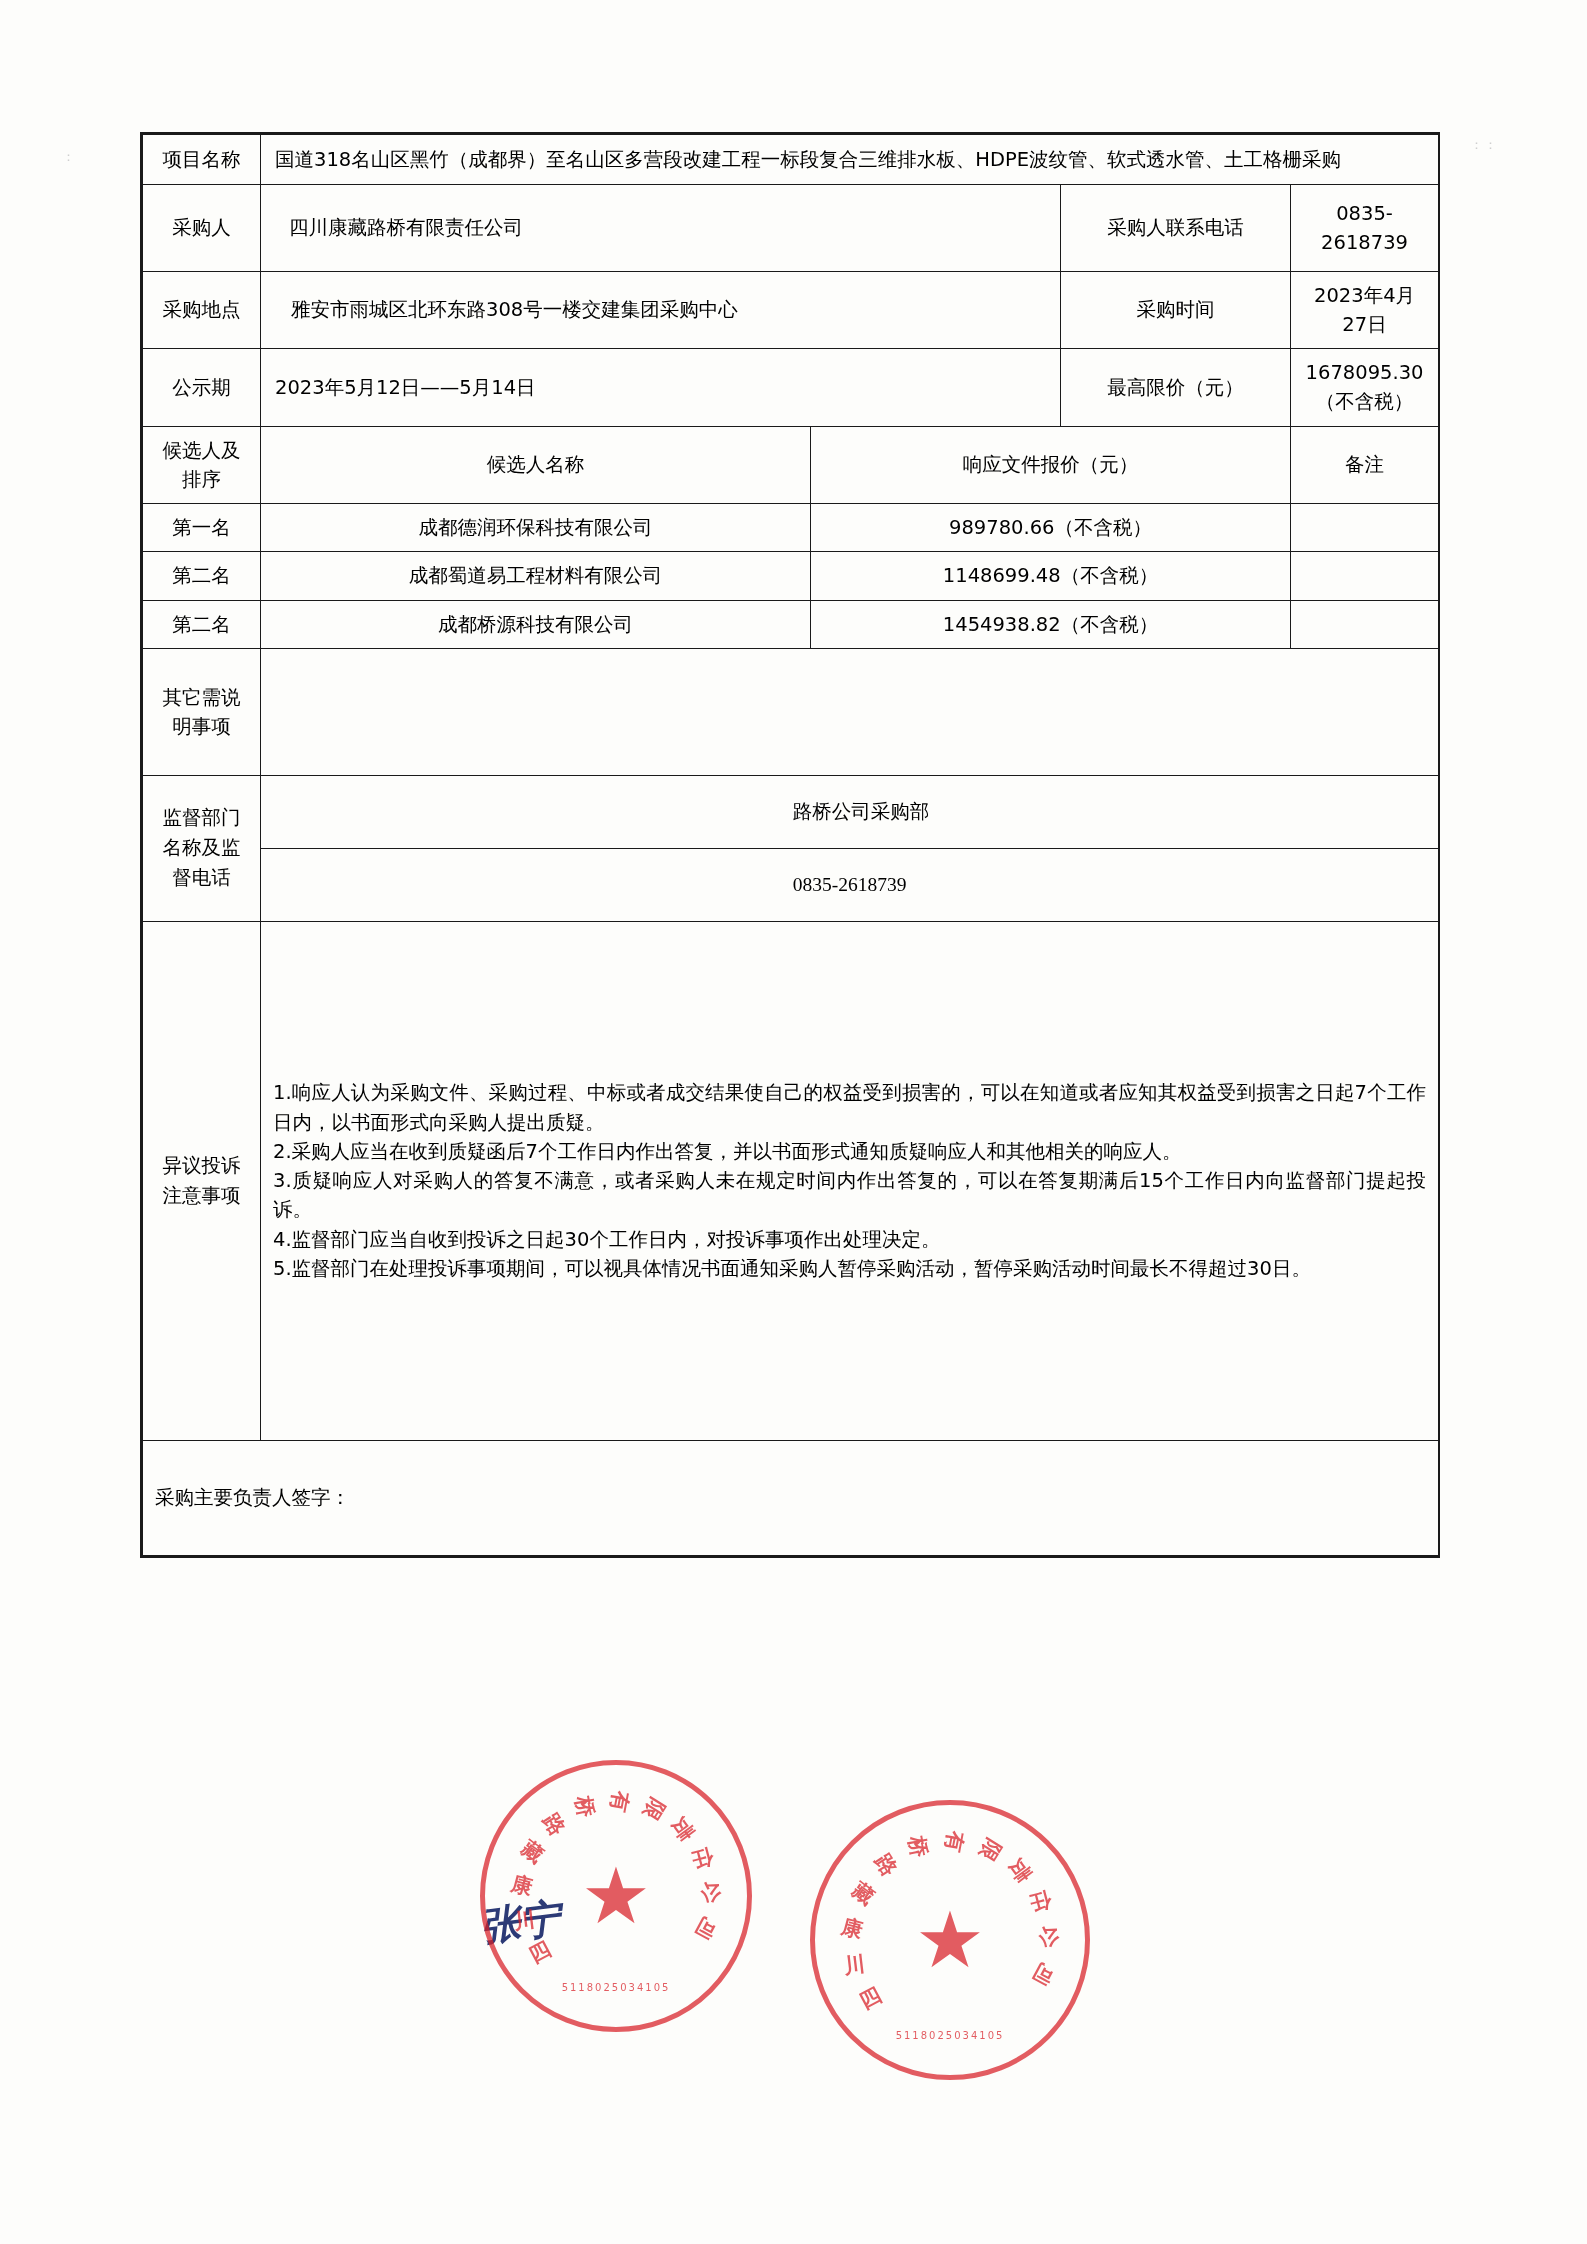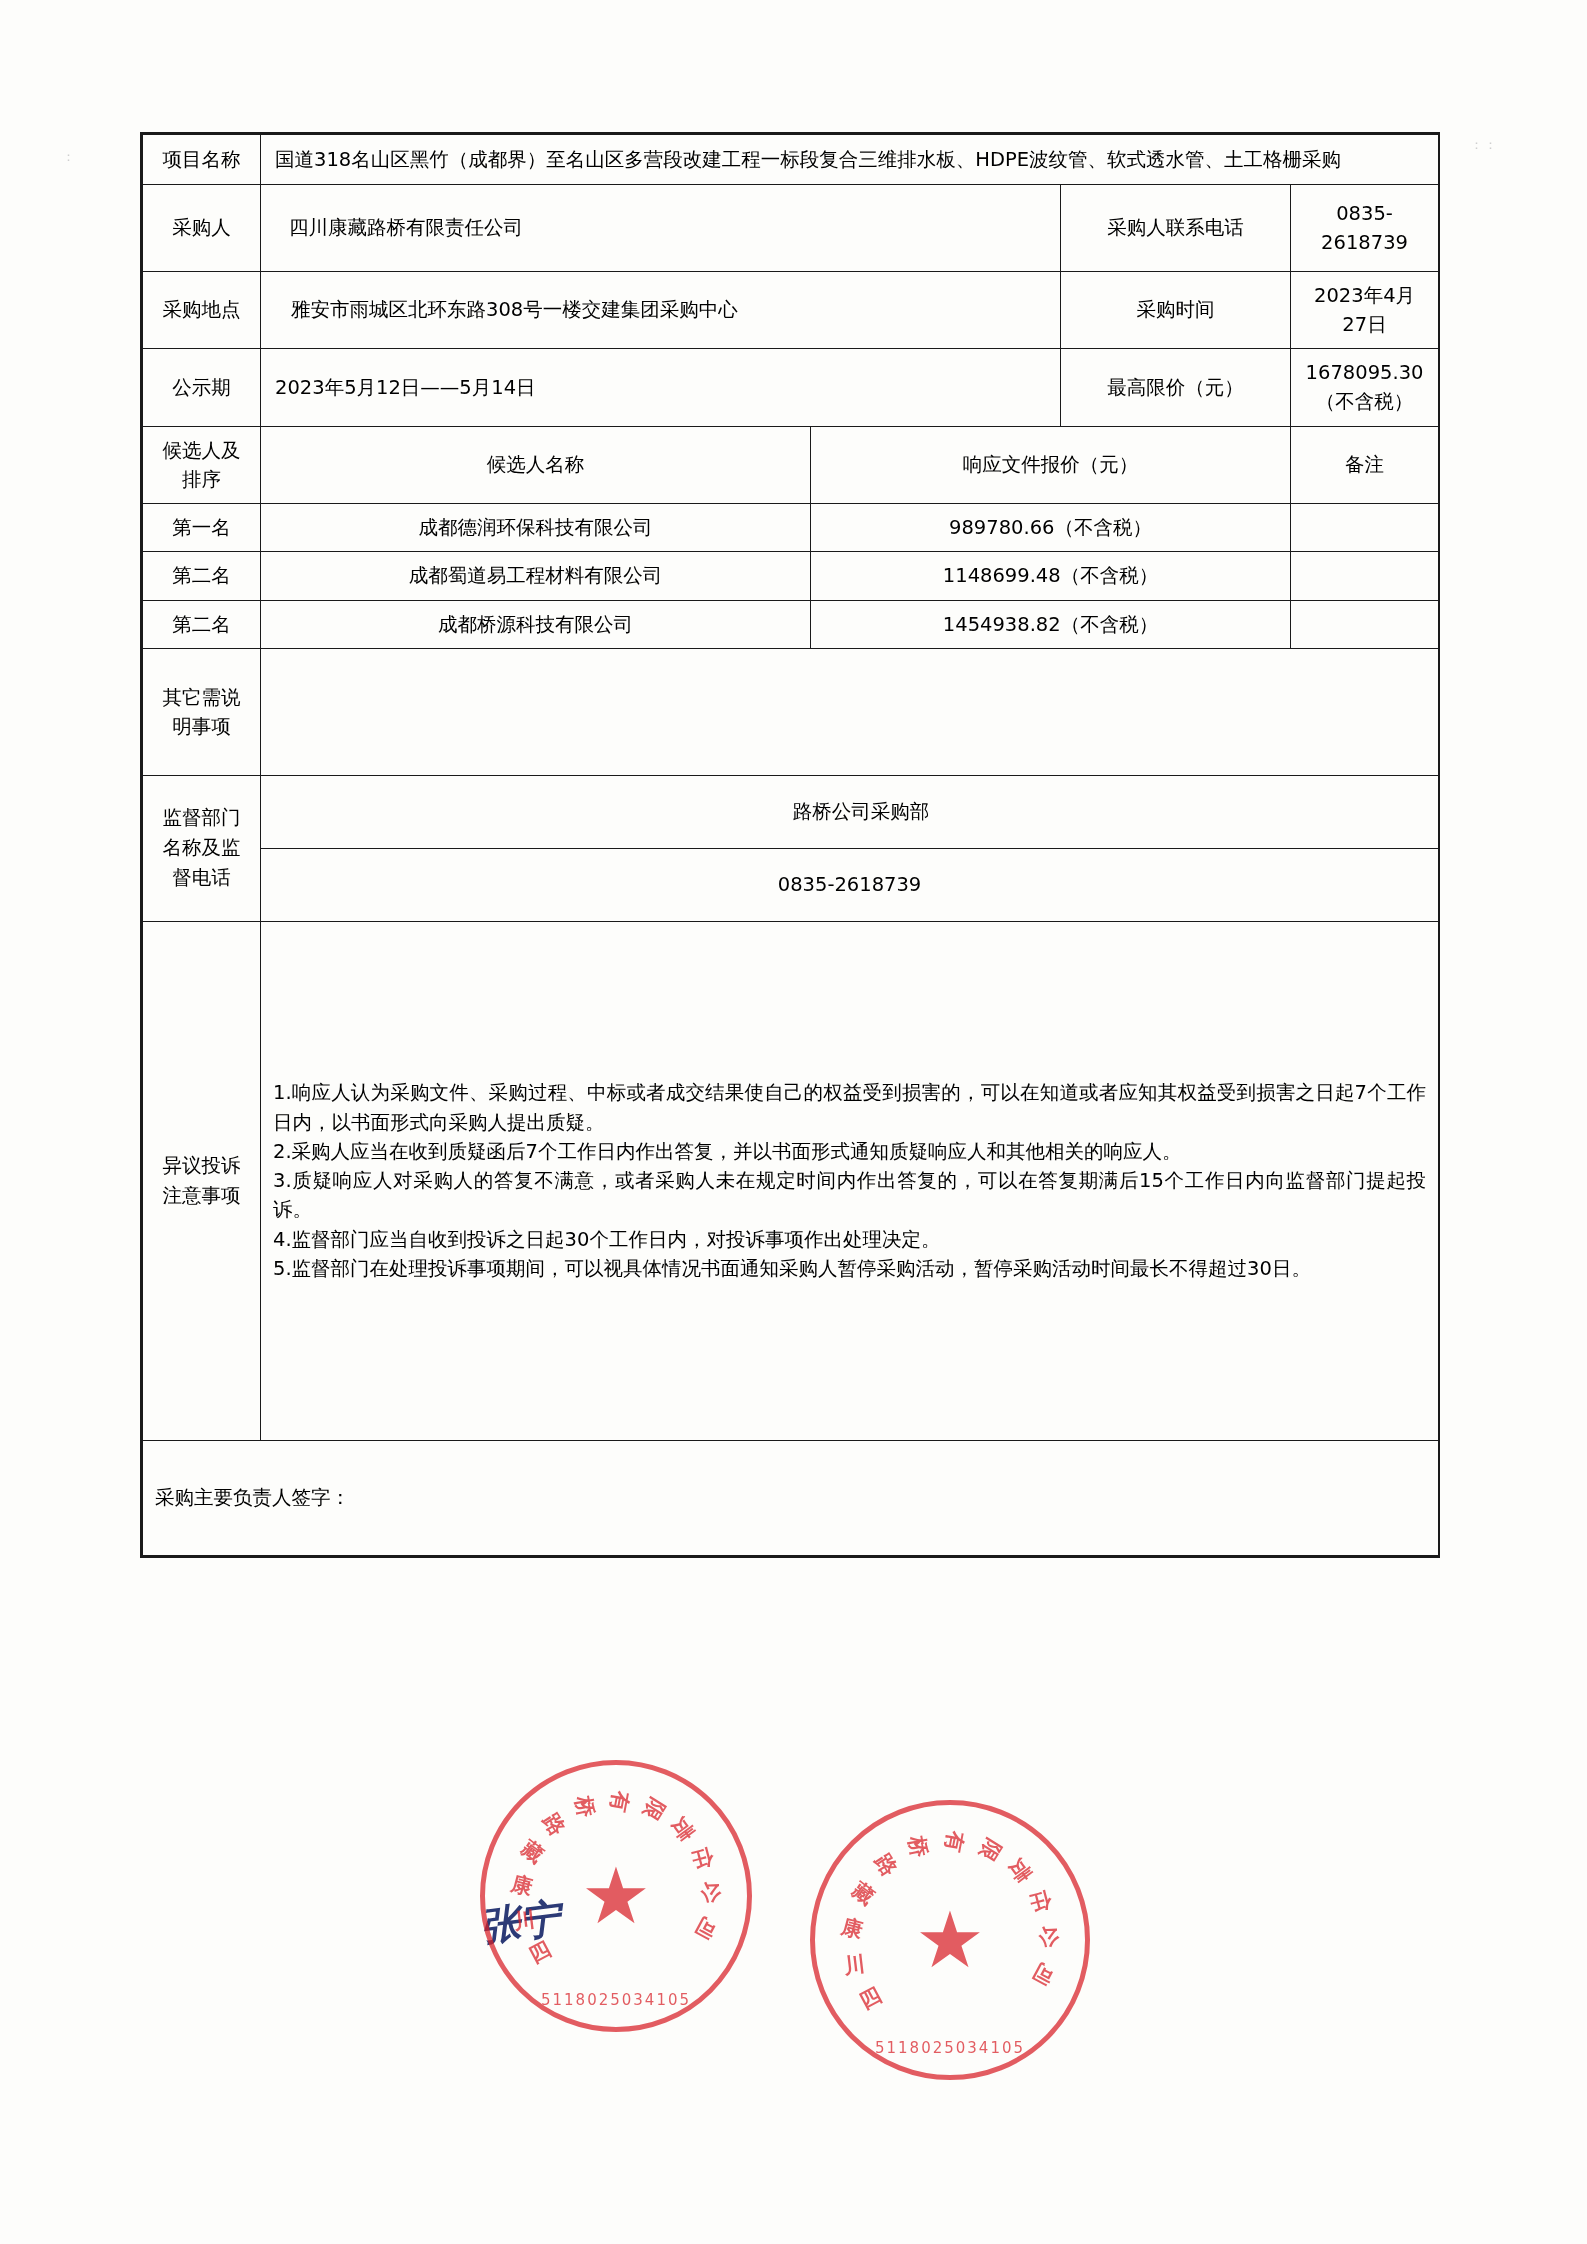--- a/index.html
+++ b/index.html
@@ -76,20 +76,21 @@
     text-align: center;
     font-size: 19.5px;
     padding: 17px 8px;
   }
   .tall-blank td {
     height: 108px;
   }
   .supervise td {
     text-align: center;
     padding: 18px 8px;
+    font-family: Liberation Serif, serif;
   }
   .notice-body {
     font-size: 20px;
     line-height: 1.62;
     text-align: justify;
     padding: 16px 22px 16px 16px;
   }
   .notice-body p {
     margin: 0;
     text-indent: 0;
@@ -140,23 +141,23 @@
     font-size: 21px;
     font-weight: bold;
     color: #d81f26;
     transform-origin: 0 0;
     white-space: nowrap;
   }
   .stamp .bottom-code {
     position: absolute;
     left: 0;
     right: 0;
-    bottom: 18px;
-    text-align: center;
-    font-size: 15px;
+    bottom: 34px;
+    text-align: center;
+    font-size: 10px;
     color: #d81f26;
     letter-spacing: 2px;
   }
   #stamp1 {
     left: 480px;
     top: 1760px;
     width: 262px;
     height: 262px;
   }
   #stamp2 {

